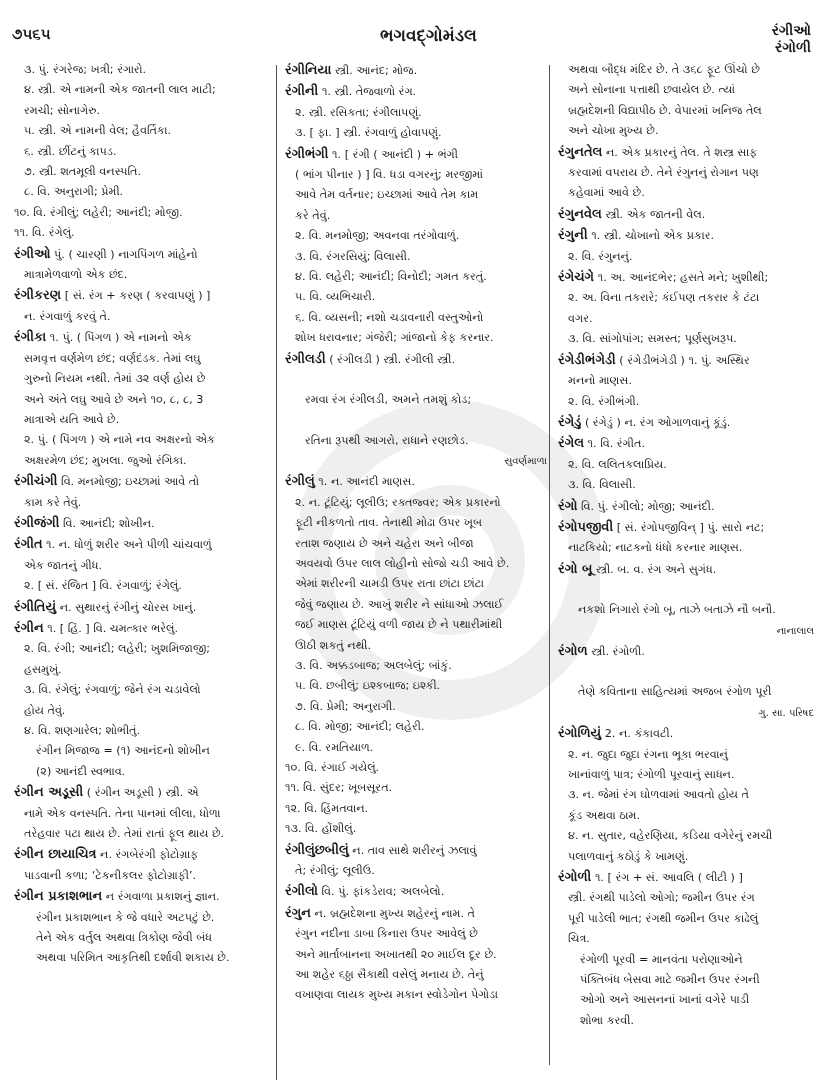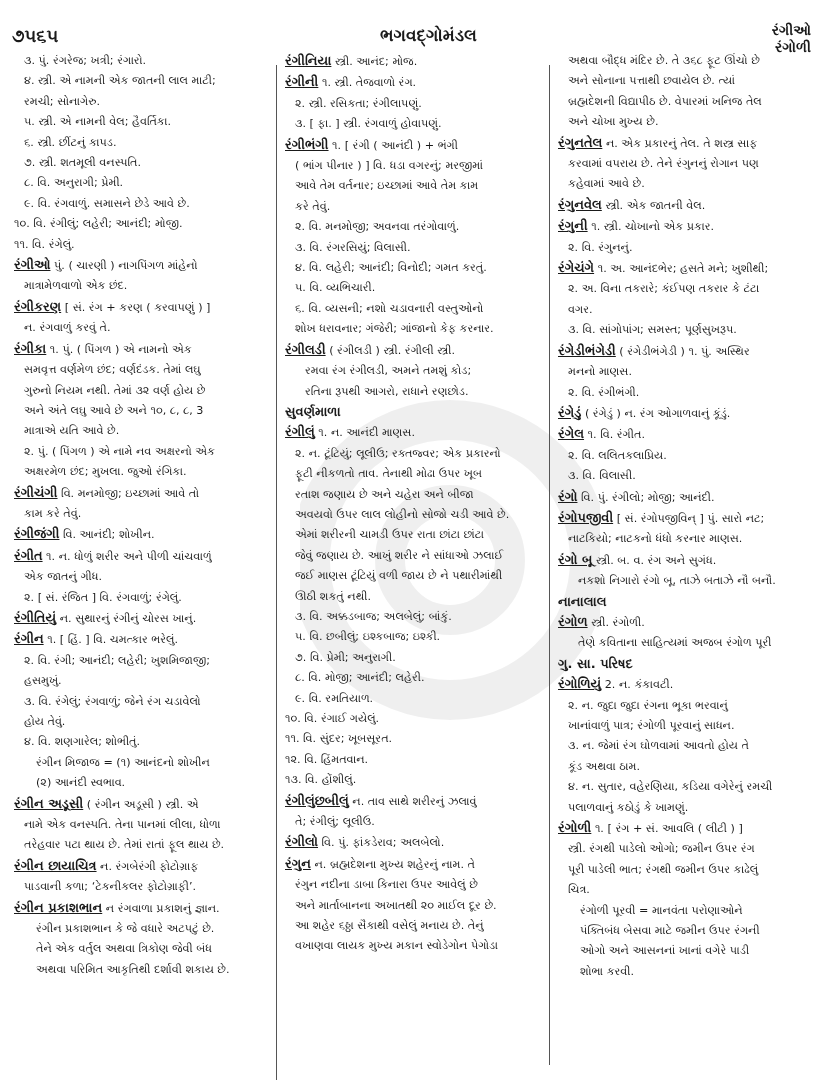--- a/index.html
+++ b/index.html
@@ -1,34 +1,34 @@
 <!DOCTYPE html>
 <html><head>
 <meta charset="utf-8">
 <style>
   * { box-sizing: border-box; margin: 0; padding: 0; }
   html, body { width: 825px; height: 1090px; background: #ffffff; overflow: hidden; }
   body { font-family: "DejaVu Sans", sans-serif; color: #1a1a1a; position: relative; }
   .header { position: absolute; top: 0; left: 0; width: 825px; height: 60px; }
-  .page-no { position: absolute; left: 12px; top: 25px; font-size: 18px; font-weight: bold; }
+  .page-no { position: absolute; left: 12px; top: 25px; font-size: 15px; font-weight: bold; }
   .book-title { position: absolute; left: 16px; width: 825px; top: 25px; text-align: center; font-size: 17px; font-weight: bold; }
   .guide { position: absolute; right: 14px; top: 22px; text-align: right; font-size: 14px; font-weight: bold; line-height: 17px; }
-  .col { position: absolute; top: 51px; font-size: 11.2px; line-height: 20.4px; overflow: hidden; }
+  .col { position: absolute; top: 60px; font-size: 11.2px; line-height: 20.4px; overflow: hidden; }
   .col1 { left: 14px; width: 258px; height: 1030px; }
   .col2 { left: 285px; width: 262px; height: 1030px; }
   .col3 { left: 558px; width: 256px; height: 1030px; }
   .rule { position: absolute; top: 65px; width: 1px; background: #555; }
   .rule1 { left: 276px; height: 1015px; }
   .rule2 { left: 549px; height: 1000px; }
   .line { display: block; white-space: nowrap; overflow: hidden; }
   .ind1 { padding-left: 10px; }
   .ind2 { padding-left: 22px; }
-  .hw { font-weight: bold; font-size: 13px; text-decoration: underline; }
-  .src { font-size: 13px; font-weight: bold; }
-  .quote { padding-left: 20px; }
+  .hw { font-weight: bold; font-size: 13px; }
+  .src { text-align: right; font-size: 10px; font-weight: normal; }
+  .quote { padding-left: 20px; margin-top: 20px; }
   .watermark { position: absolute; left: 300px; top: 330px; width: 300px; height: 460px; pointer-events: none; opacity: 0.06; }
 </style>
 </head>
 <body>
 
 <div class="header">
   <div class="page-no">૭૫૬૫</div>
   <div class="book-title">ભગવદ્ગોમંડલ</div>
   <div class="guide">
     <div>રંગીઓ</div>
@@ -45,21 +45,20 @@
 <div class="rule rule2"></div>
 
 <div class="col col1">
     <span class="line ind1"><span>૩. પું. રંગરેજ; ખત્રી; રંગારો.</span></span>
     <span class="line ind1"><span>૪. સ્ત્રી. એ નામની એક જાતની લાલ માટી;</span></span>
     <span class="line ind1"><span>રમચી; સોનાગેરુ.</span></span>
     <span class="line ind1"><span>૫. સ્ત્રી. એ નામની વેલ; હૈવર્તિકા.</span></span>
     <span class="line ind1"><span>૬. સ્ત્રી. છીંટનું કાપડ.</span></span>
     <span class="line ind1"><span>૭. સ્ત્રી. શતમૂલી વનસ્પતિ.</span></span>
     <span class="line ind1"><span>૮. વિ. અનુરાગી; પ્રેમી.</span></span>
-    <span class="line ind1"><span>૯. વિ. રંગવાળું. સમાસને છેડે આવે છે.</span></span>
     <span class="line "><span>૧૦. વિ. રંગીલું; લહેરી; આનંદી; મોજી.</span></span>
     <span class="line "><span>૧૧. વિ. રંગેલું.</span></span>
     <span class="line "><span class="hw">રંગીઓ</span><span> પું. ( ચારણી ) નાગપિંગળ માંહેનો</span></span>
     <span class="line ind1"><span>માત્રામેળવાળો એક છંદ.</span></span>
     <span class="line "><span class="hw">રંગીકરણ</span><span> [ સં. રંગ + કરણ ( કરવાપણું ) ]</span></span>
     <span class="line ind1"><span>ન. રંગવાળું કરવું તે.</span></span>
     <span class="line "><span class="hw">રંગીકા</span><span> ૧. પું. ( પિંગળ ) એ નામનો એક</span></span>
     <span class="line ind1"><span>સમવૃત્ત વર્ણમેળ છંદ; વર્ણદંડક. તેમાં લઘુ</span></span>
     <span class="line ind1"><span>ગુરુનો નિયમ નથી. તેમાં ૩૨ વર્ણ હોય છે</span></span>
     <span class="line ind1"><span>અને અંતે લઘુ આવે છે અને ૧૦, ૮, ૮, 3</span></span>

